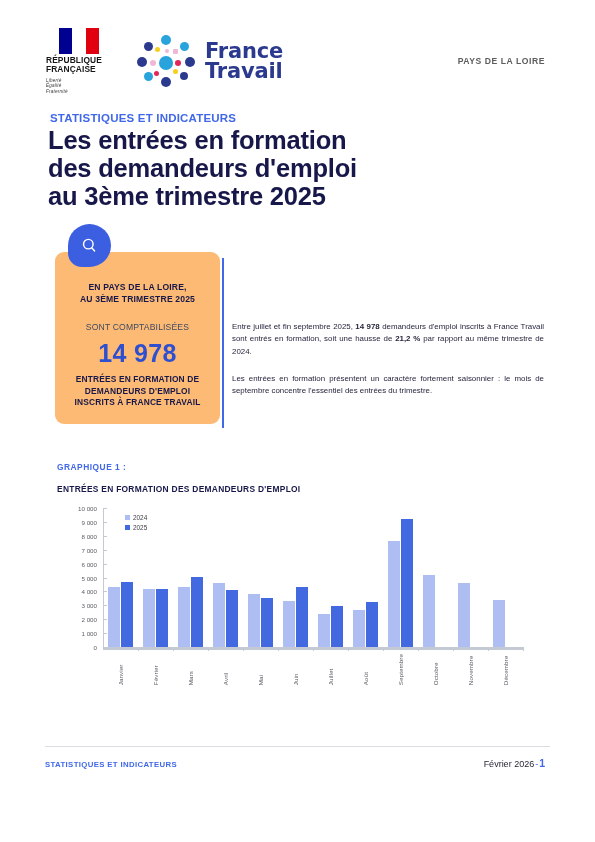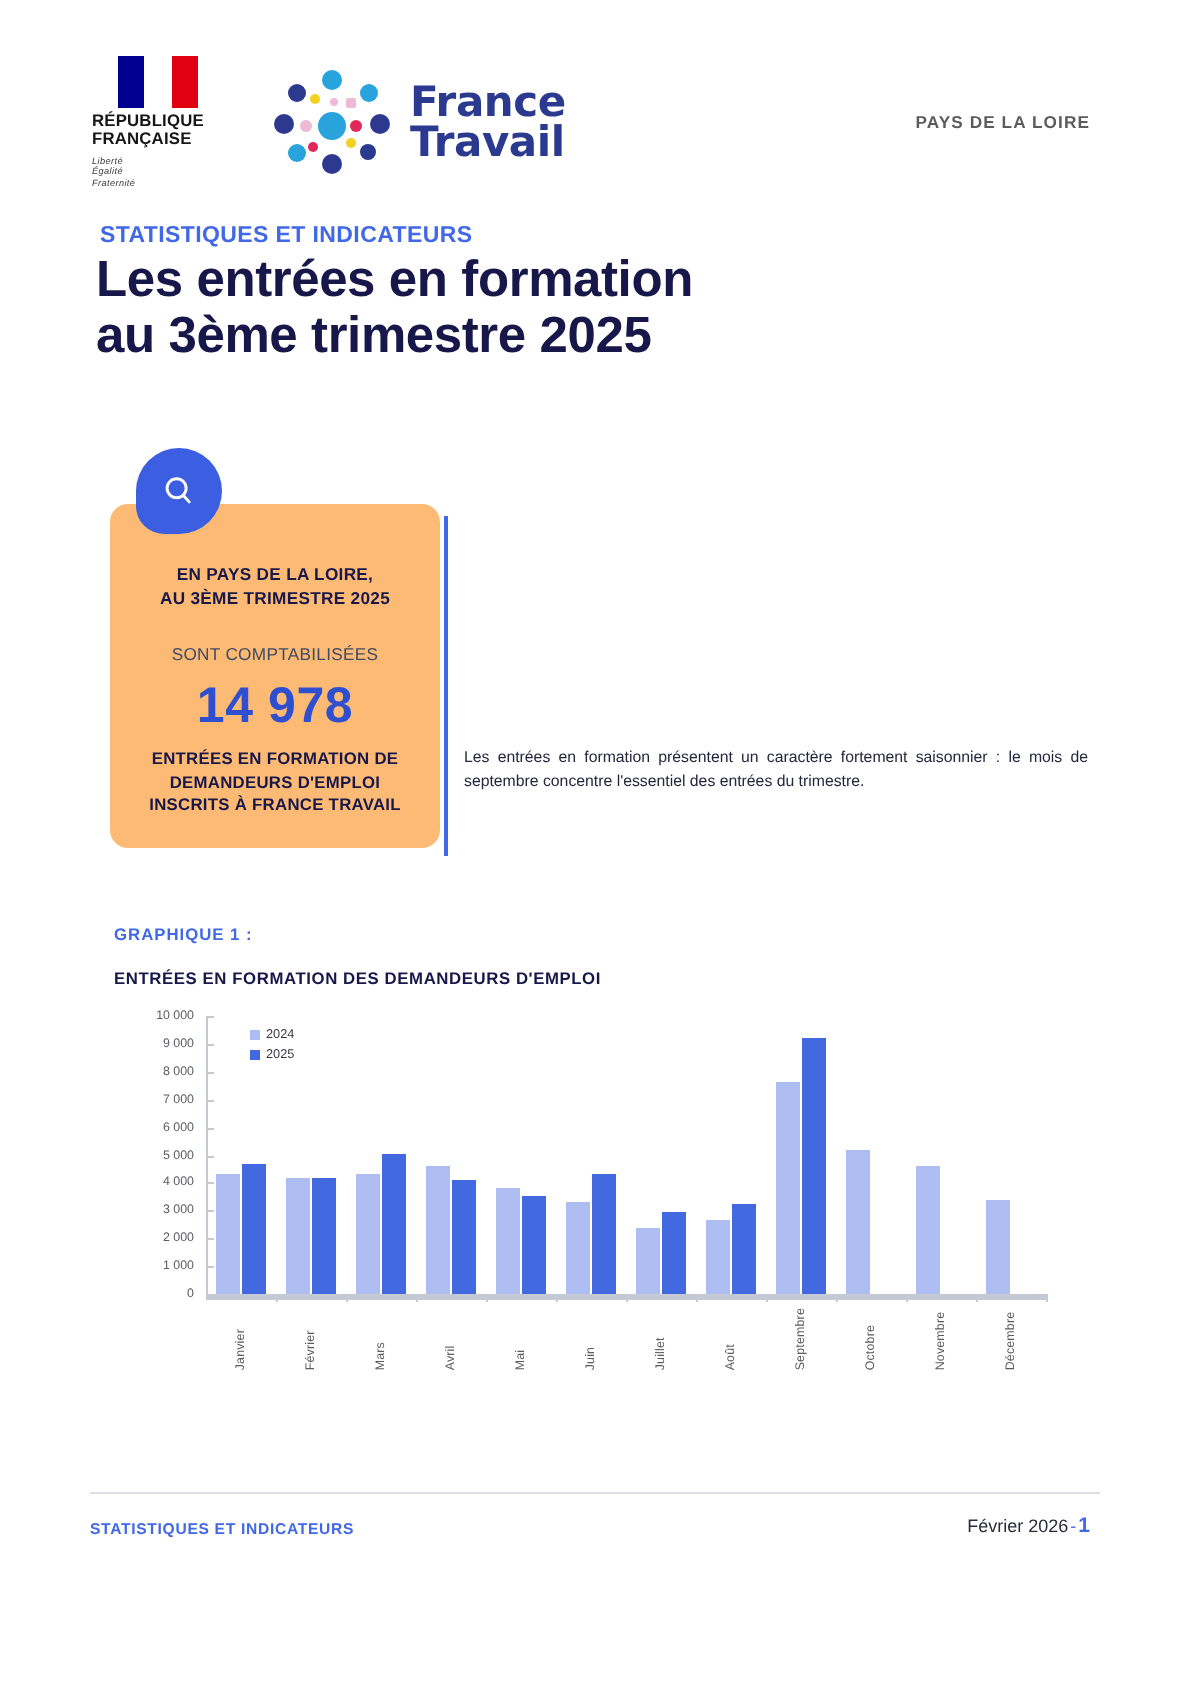--- a/index.html
+++ b/index.html
@@ -134,20 +134,21 @@
         </div>
       </div>
     </div>
 
     <div class="region">PAYS DE LA LOIRE</div>
   </div>
 
   <div class="kicker">STATISTIQUES ET INDICATEURS</div>
   <div class="maintitle">
     <div>Les entrées en formation</div>
+    <div>des demandeurs d'emploi</div>
     <div>au 3ème trimestre 2025</div>
   </div>
 
   <div class="kf-wrap">
     <div class="kf-bubble">
       <svg width="17" height="17" viewBox="0 0 20 20" aria-hidden="true">
         <circle cx="8.6" cy="8.4" r="5.6" fill="none" stroke="#ffffff" stroke-width="1.7"></circle>
         <line x1="12.6" y1="12.6" x2="16" y2="16.4" stroke="#ffffff" stroke-width="1.7" stroke-linecap="round"></line>
       </svg>
     </div>
@@ -157,20 +158,23 @@
       <div class="kf-l2">SONT COMPTABILISÉES</div>
       <div class="kf-num">14 978</div>
       <div class="kf-l3">ENTRÉES EN FORMATION DE</div>
       <div class="kf-l3">DEMANDEURS D'EMPLOI</div>
       <div class="kf-l3">INSCRITS À FRANCE TRAVAIL</div>
     </div>
   </div>
   <div class="kf-rule"></div>
 
 
+  <div class="para para1">
+    <span>Entre juillet et fin septembre 2025, </span><b>14 978</b><span> demandeurs d'emploi inscrits à France Travail sont entrés en formation, soit une hausse de </span><b>21,2 %</b><span> par rapport au même trimestre de 2024.</span>
+  </div>
 
   <div class="para para2">Les entrées en formation présentent un caractère fortement saisonnier : le mois de septembre concentre l'essentiel des entrées du trimestre.</div>
 
   <div class="graph-label">GRAPHIQUE 1 :</div>
   <div class="graph-title">ENTRÉES EN FORMATION DES DEMANDEURS D'EMPLOI</div>
 
   <div class="chart">
     <div class="legend">
       <div>
         <i class="sw24"></i>

